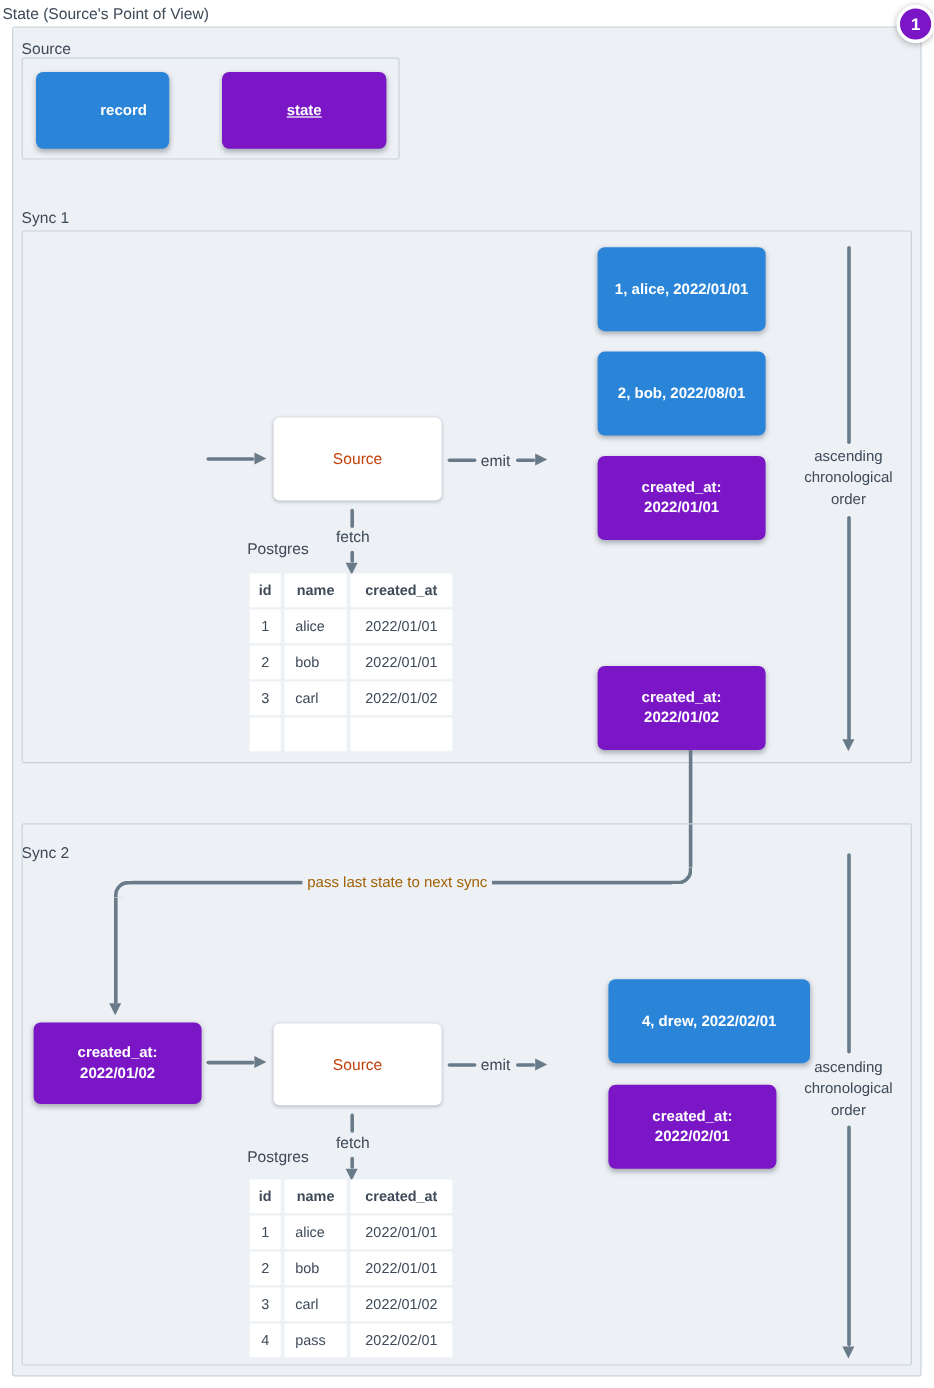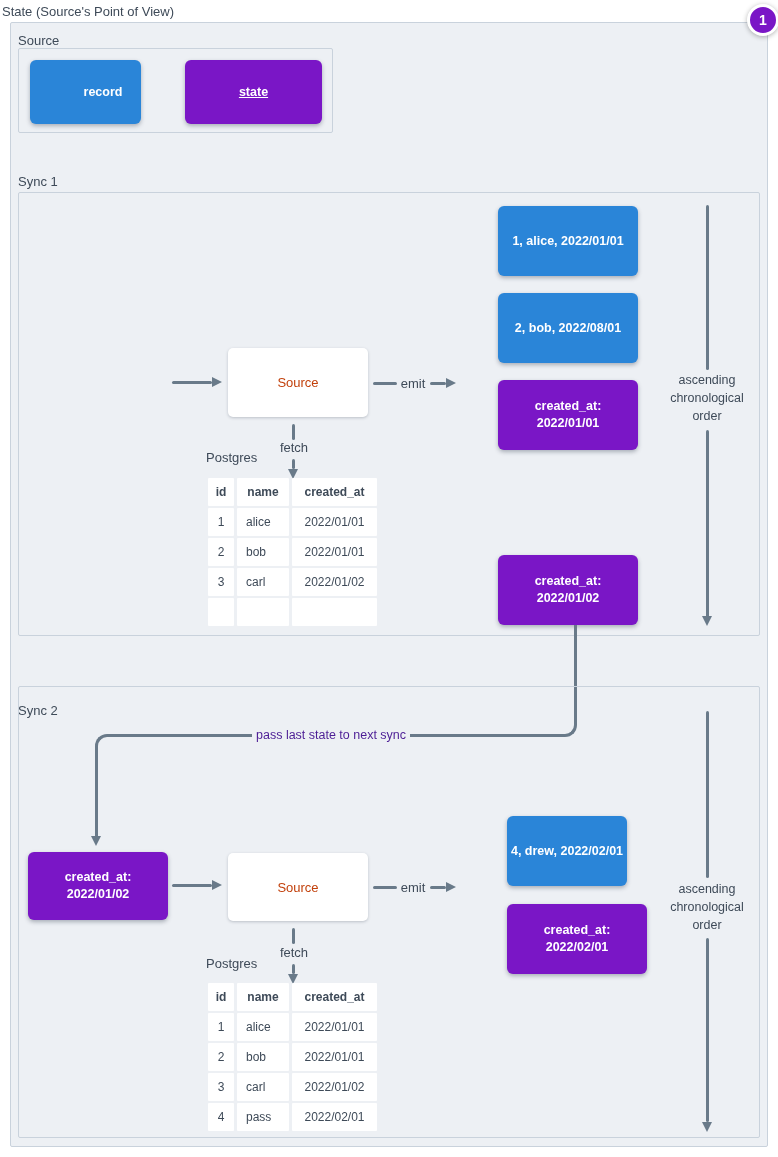--- a/index.html
+++ b/index.html
@@ -27,21 +27,21 @@
   }
   .hline { position:absolute; height:3px; background:#697a89; border-radius:2px; }
   .vline { position:absolute; width:3px; background:#697a89; border-radius:2px; }
   .arr-r { position:absolute; width:0; height:0;
     border-top:5.5px solid transparent; border-bottom:5.5px solid transparent; border-left:10px solid #697a89; }
   .arr-d { position:absolute; width:0; height:0;
     border-left:5.5px solid transparent; border-right:5.5px solid transparent; border-top:10px solid #697a89; }
   .corner-br { position:absolute; border-right:3px solid #697a89; border-bottom:3px solid #697a89; border-bottom-right-radius:12px; }
   .corner-tl { position:absolute; border-left:3px solid #697a89; border-top:3px solid #697a89; border-top-left-radius:12px; }
   .flow-lbl { position:absolute; font-size:13px; color:#3e4a58; text-align:center; white-space:nowrap; }
-  .pass-lbl { position:absolute; font-size:12.5px; color:#4c1d95; text-align:right; background:#edf0f4; padding:0 4px; white-space:nowrap; }
+  .pass-lbl { position:absolute; font-size:12.5px; color:#a16207; text-align:right; background:#edf0f4; padding:0 4px; white-space:nowrap; }
   .order-note { position:absolute; width:120px; text-align:center; font-size:12.5px; line-height:18px; color:#3e4a58; }
   .order-note span { display:block; }
   .dtable { position:absolute; display:grid; grid-template-columns:26px 52px 85px; gap:2px 3px; font-size:12px; color:#3e4a58; }
   .cell { background:#ffffff; height:28px; display:flex; align-items:center; justify-content:center; border-radius:1px; }
   .cell.head { font-weight:bold; }
   .cell.c-name { justify-content:flex-start; padding-left:9px; }
   .badge {
     position:absolute; width:32px; height:32px; border-radius:50%;
     background:#7a16c6; border:3px solid #ffffff; color:#ffffff;
     display:flex; align-items:center; justify-content:center;
@@ -175,21 +175,21 @@
     <div class="cell c-name">bob</div>
     <div class="cell">2022/01/01</div>
     <div class="cell">3</div>
     <div class="cell c-name">carl</div>
     <div class="cell">2022/01/02</div>
     <div class="cell">4</div>
     <div class="cell c-name">pass</div>
     <div class="cell">2022/02/01</div>
   </div>
 
-  <div class="box record" style="left:507px; top:816px; width:120px; height:70px;">
+  <div class="box record" style="left:507px; top:816px; width:168px; height:70px;">
     <span>4, drew, 2022/02/01</span>
     <span></span>
   </div>
   <div class="box state" style="left:507px; top:904px; width:140px; height:70px;">
     <span>created_at:</span>
     <span>2022/02/01</span>
   </div>
 
   <div class="vline" style="left:706px; top:711px; height:167px;"></div>
   <div class="order-note" style="left:647px; top:880px;">

